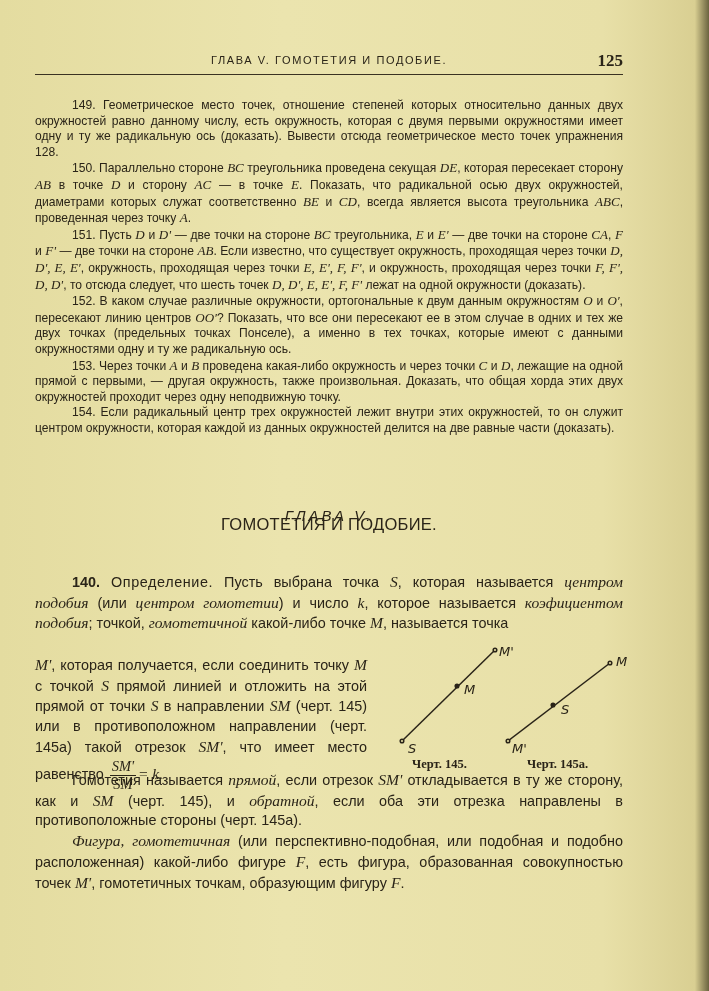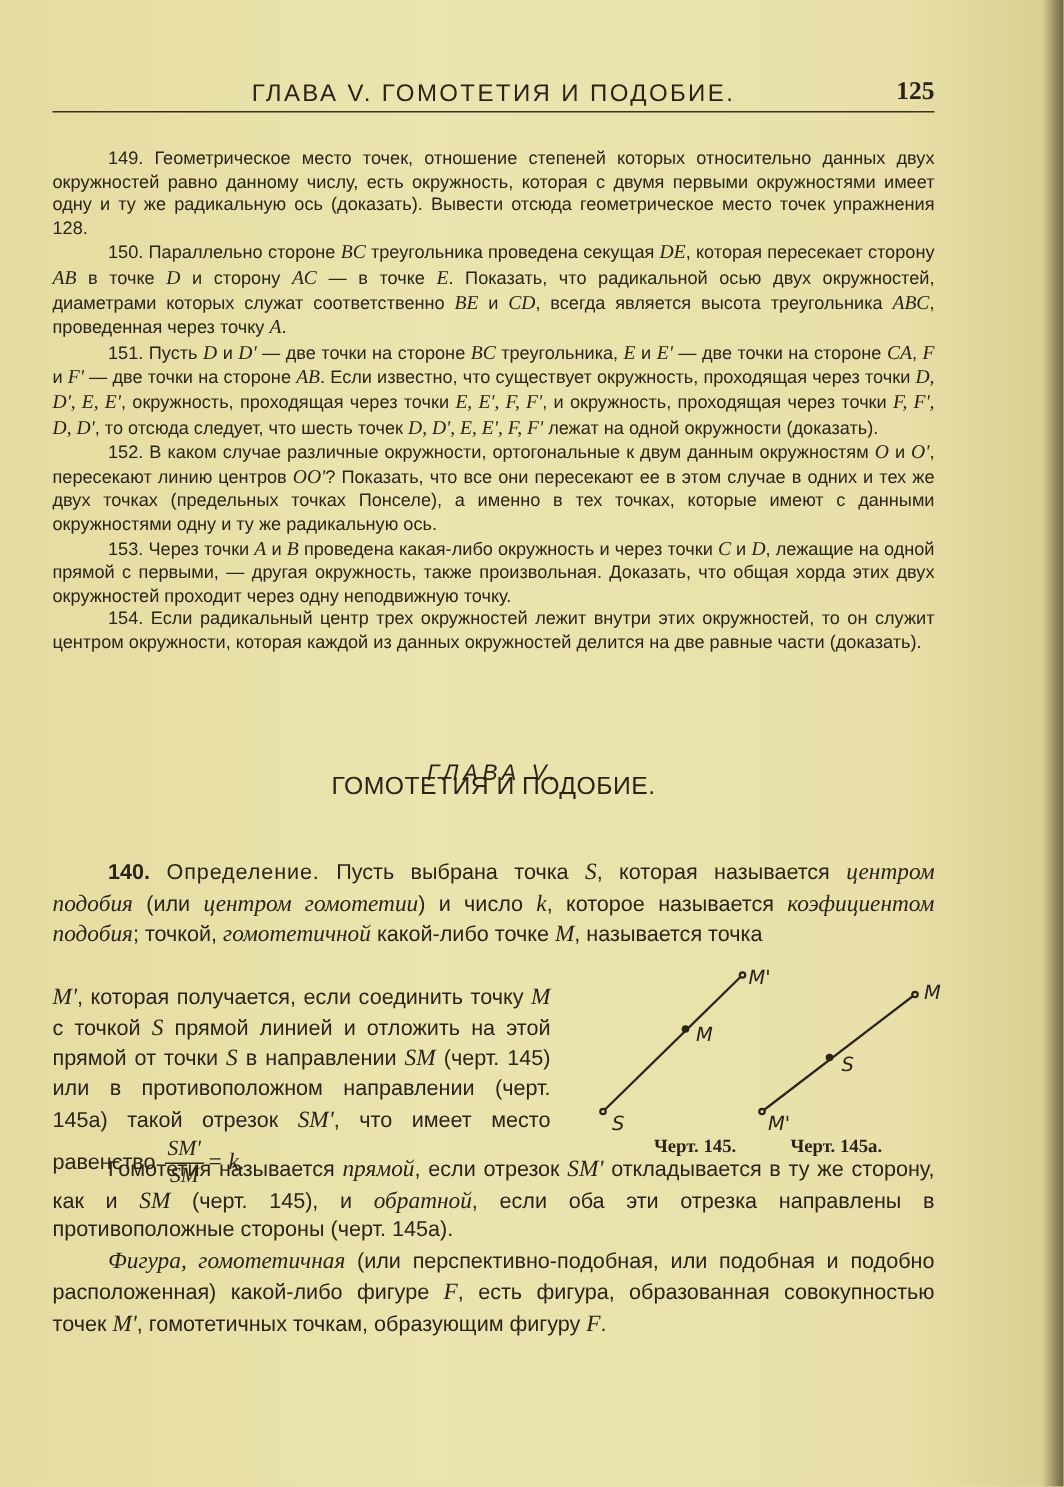--- a/index.html
+++ b/index.html
@@ -6,21 +6,21 @@
   body {
     width:709px; height:991px; overflow:hidden; position:relative;
     background:#e7dfa6;
     background-image: linear-gradient(90deg, #e4dca0 0%, #ebe4ae 40%, #e8e0a8 85%, #d9cf92 98%, #6b6440 100%);
     font-family: "Liberation Serif", "DejaVu Serif", serif;
     color:#2a2418;
   }
   .page { position:absolute; left:35px; top:0; width:588px; }
   .header { position:absolute; left:0; top:52px; width:588px; height:22px; }
   .header .title { position:absolute; left:0; width:588px; text-align:center; top:2px;
-    font-family:"Liberation Sans","DejaVu Sans",sans-serif; font-size:16px; letter-spacing:1.6px; }
+    font-family:"Liberation Sans","DejaVu Sans",sans-serif; font-size:11px; letter-spacing:1.6px; }
   .header .pagenum { position:absolute; right:0; top:-1px; font-size:17px; font-weight:bold; }
   .rule { position:absolute; left:0; top:74px; width:588px; height:0; border-top:1.4px solid #3a3222; }
   .small { position:absolute; left:0; width:588px; font-size:12.1px; line-height:15.6px; text-align:justify;
     font-family:"Liberation Sans Narrow","Liberation Sans","DejaVu Sans",sans-serif; }
   .small p { margin:0; text-indent:37px; }
   .small .i, .big .i { font-style:italic; font-family:"Liberation Serif",serif; font-size:1.08em; }
   .chapter { position:absolute; left:0; width:588px; text-align:center; }
   .ch-num { top:507px; font-style:italic; font-size:15px; letter-spacing:3px;
     font-family:Liberation Sans, sans-serif; }
   .ch-title { top:515px; font-size:16.5px; font-family:"Liberation Sans","DejaVu Sans",sans-serif; letter-spacing:0.3px;}
@@ -91,14 +91,14 @@
     <circle cx="508" cy="741" r="1.8" fill="#e8e0a8"></circle>
     <circle cx="553" cy="705" r="1.8" fill="#2a2418"></circle>
     <circle cx="610" cy="663" r="1.8" fill="#e8e0a8"></circle>
   </g>
   <g font-family="DejaVu Sans, sans-serif" font-size="13" fill="#2a2418" font-style="italic">
     <text x="512" y="753">M'</text>
     <text x="561" y="714">S</text>
     <text x="616" y="666">M</text>
   </g>
 </svg>
-<div class="caption" style="left:436px; top:757px;">Черт. 145.</div>
+<div class="caption" style="left:412px; top:757px;">Черт. 145.</div>
 <div class="caption" style="left:527px; top:757px;">Черт. 145а.</div>
 
 </body></html>

